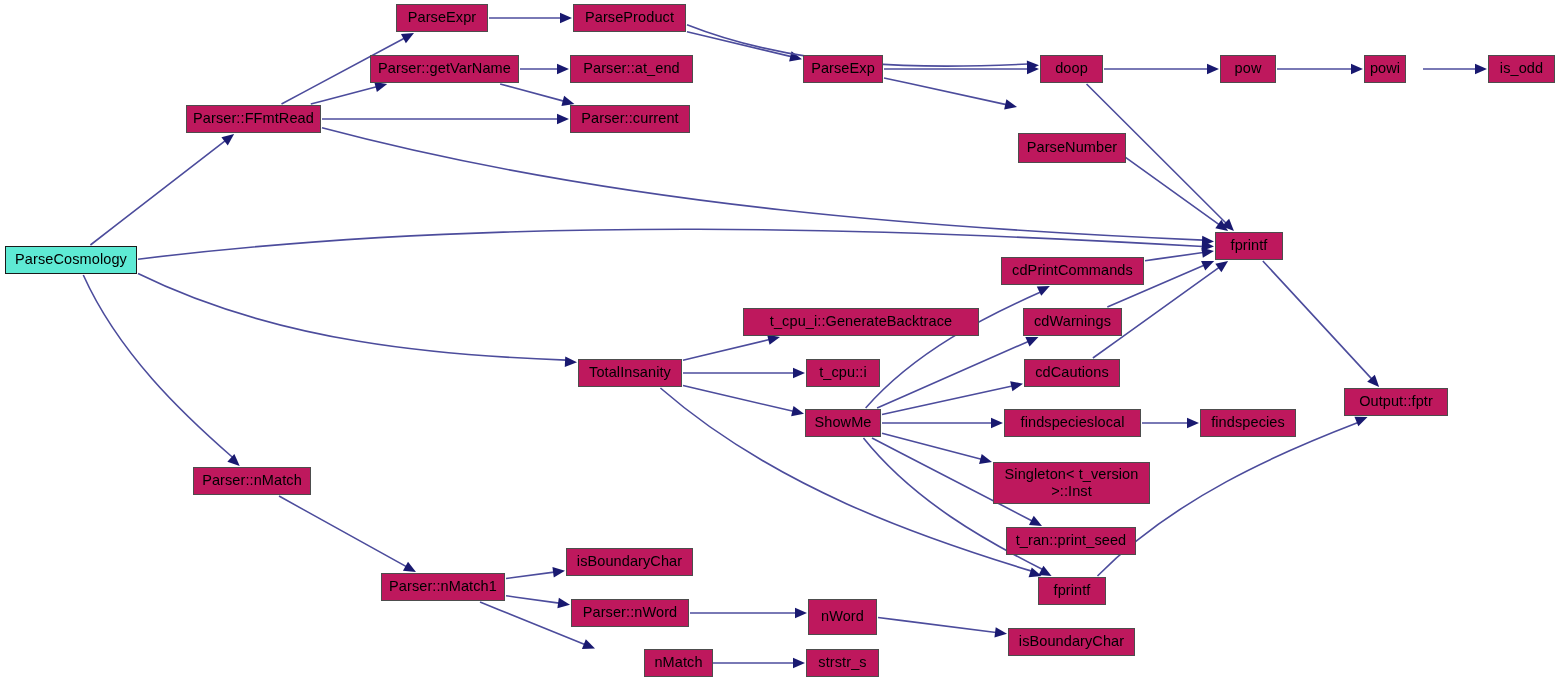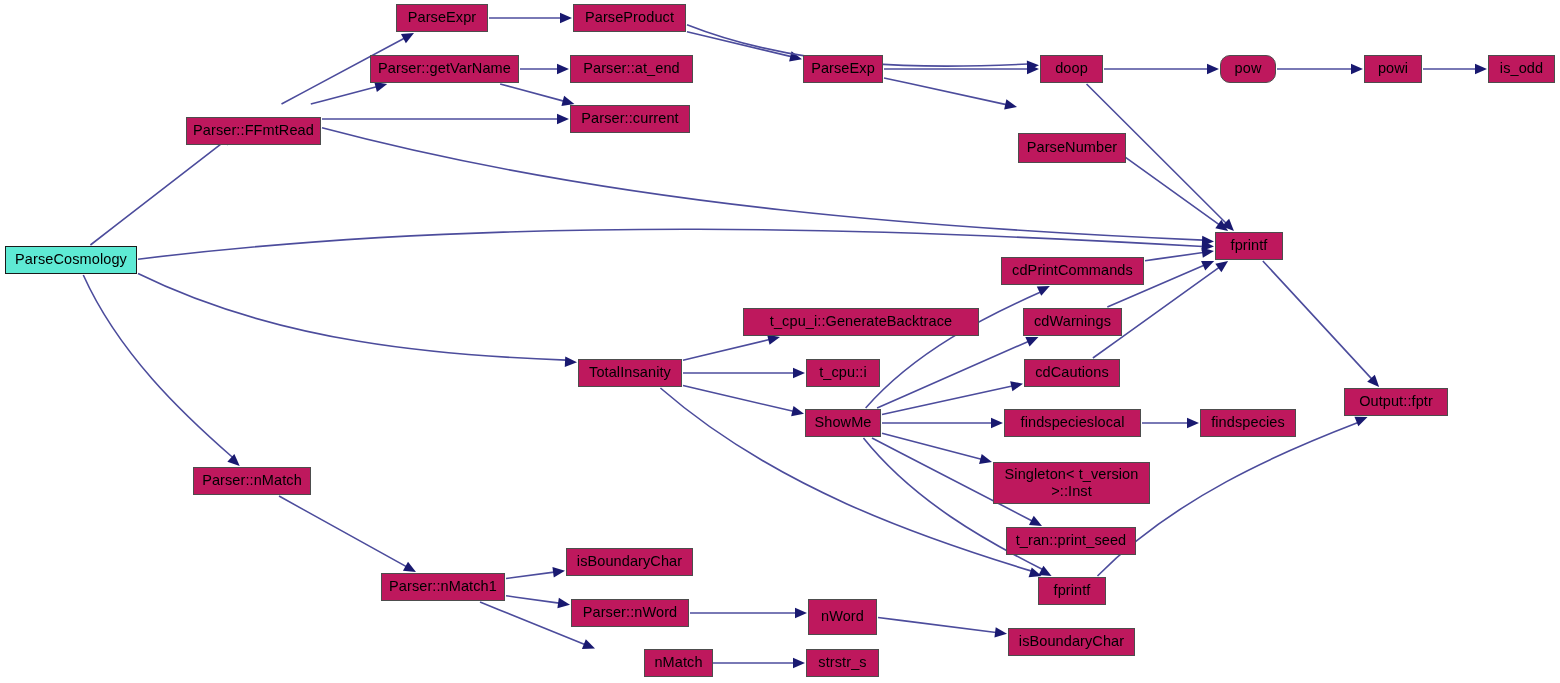--- a/index.html
+++ b/index.html
@@ -146,31 +146,31 @@
       <polygon class="arrow-head" points="595,648.6106666666667 585.832217988561,639.2837286379922 581.9254814661102,648.9220588743012"></polygon>
       <path class="edge-path" d="M690,613 C727.1,613 766.3199999999999,613 796,613"></path>
       <polygon class="arrow-head" points="807,613 795,607.8 795,618.2"></polygon>
       <path class="edge-path" d="M878,617.4956331877729 C919.3305049392558,622.7296272630498 963.0227530178976,628.2627067140569 996.0871569693022,632.4499019742784"></path>
       <polygon class="arrow-head" points="1007,633.8318777292576 995.7483779597744,627.1654692911322 994.4417827005213,637.4830663383375"></polygon>
       <path class="edge-path" d="M666,663 C710.8,663 758.16,663 794,663"></path>
       <polygon class="arrow-head" points="805,663 793,657.8 793,668.2"></polygon>
     </svg>
   <div id="node-layer">
       <div class="gnode highlight" style="left: 5px; top: 246px; width: 132px; height: 28px;">ParseCosmology</div>
-      <div class="gnode" style="left: 186px; top: 105px; width: 135px; height: 28px; margin-top: 12px;">Parser::FFmtRead</div>
+      <div class="gnode" style="left: 186px; top: 105px; width: 135px; height: 28px;">Parser::FFmtRead</div>
       <div class="gnode" style="left: 396px; top: 4px; width: 92px; height: 28px;">ParseExpr</div>
       <div class="gnode" style="left: 370px; top: 55px; width: 149px; height: 28px;">Parser::getVarName</div>
       <div class="gnode" style="left: 570px; top: 105px; width: 120px; height: 28px;">Parser::current</div>
       <div class="gnode" style="left: 570px; top: 55px; width: 123px; height: 28px;">Parser::at_end</div>
       <div class="gnode" style="left: 573px; top: 4px; width: 113px; height: 28px;">ParseProduct</div>
       <div class="gnode" style="left: 803px; top: 55px; width: 80px; height: 28px;">ParseExp</div>
       <div class="gnode" style="left: 1040px; top: 55px; width: 63px; height: 28px;">doop</div>
       <div class="gnode" style="left: 1018px; top: 105px; width: 108px; height: 30px; margin-top: 28px;">ParseNumber</div>
-      <div class="gnode" style="left: 1220px; top: 55px; width: 56px; height: 28px; border-radius: 10px;">pow</div>
-      <div class="gnode" style="left: 1364px; top: 55px; width: 58px; height: 28px;">powi</div>
+      <div class="gnode" style="left: 1220px; top: 55px; width: 56px; height: 28px;">pow</div>
+      <div class="gnode" style="left: 1364px; top: 55px; width: 42px; height: 28px;">powi</div>
       <div class="gnode" style="left: 1488px; top: 55px; width: 67px; height: 28px;">is_odd</div>
       <div class="gnode" style="left: 1215px; top: 232px; width: 68px; height: 28px;">fprintf</div>
       <div class="gnode" style="left: 1001px; top: 257px; width: 143px; height: 28px;">cdPrintCommands</div>
       <div class="gnode" style="left: 1023px; top: 308px; width: 99px; height: 28px;">cdWarnings</div>
       <div class="gnode" style="left: 1024px; top: 359px; width: 96px; height: 28px;">cdCautions</div>
       <div class="gnode" style="left: 1004px; top: 409px; width: 137px; height: 28px;">findspecieslocal</div>
       <div class="gnode" style="left: 1200px; top: 409px; width: 96px; height: 28px;">findspecies</div>
       <div class="gnode two-line" style="left: 993px; top: 462px; width: 157px; height: 42px;">Singleton&lt; t_version
 &gt;::Inst</div>
       <div class="gnode" style="left: 1006px; top: 527px; width: 130px; height: 28px;">t_ran::print_seed</div>

